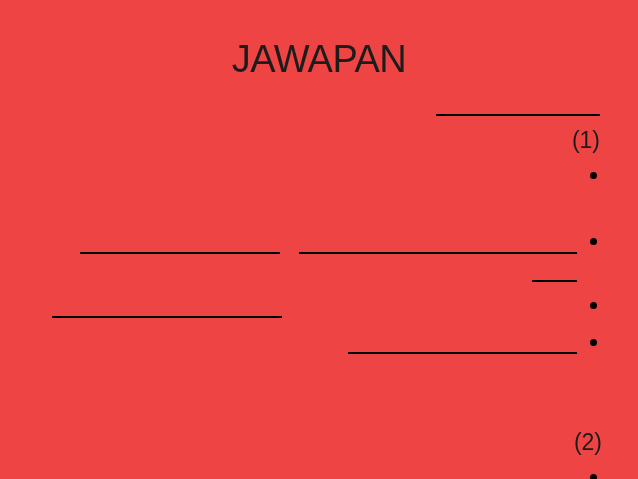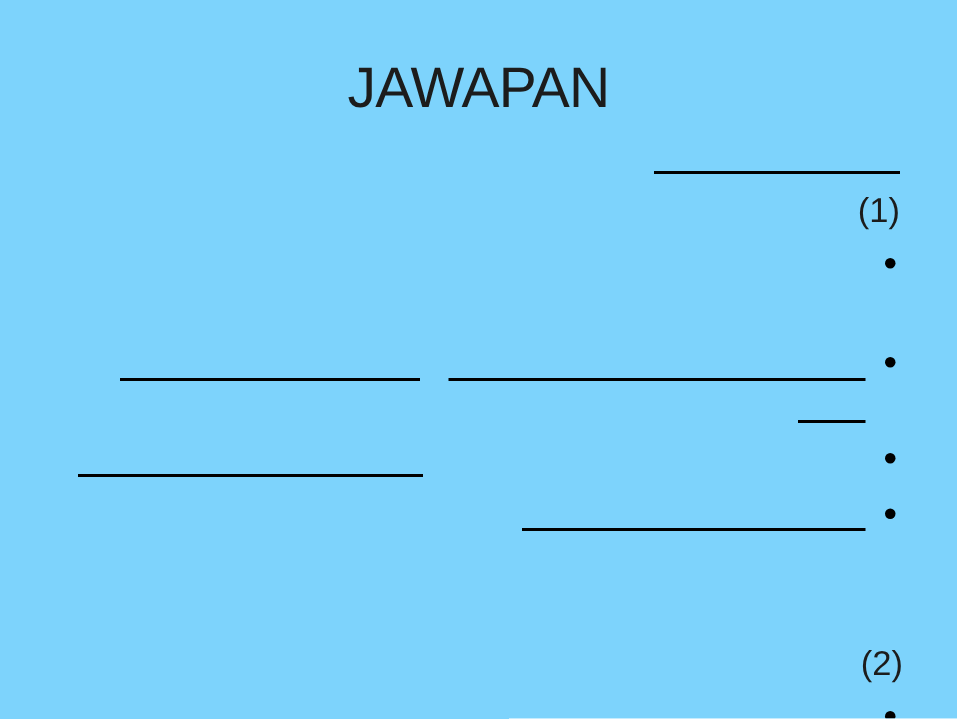--- a/index.html
+++ b/index.html
@@ -4,21 +4,21 @@
 <style>
   html, body {
     margin: 0;
     padding: 0;
     background: #ffffff;
   }
   .slide {
     position: relative;
     width: 638px;
     height: 479px;
-    background: #7dd3fc;
+    background: #ef4444;
     overflow: hidden;
     font-family: "Liberation Sans", sans-serif;
   }
   .slide-title {
     position: absolute;
     top: 40px;
     left: 0;
     width: 100%;
     margin: 0;
     text-align: center;

